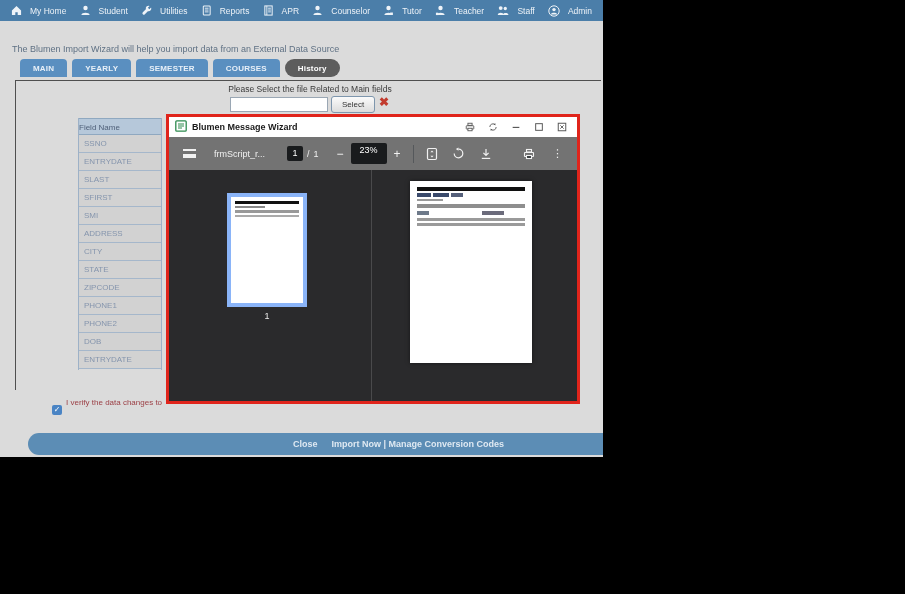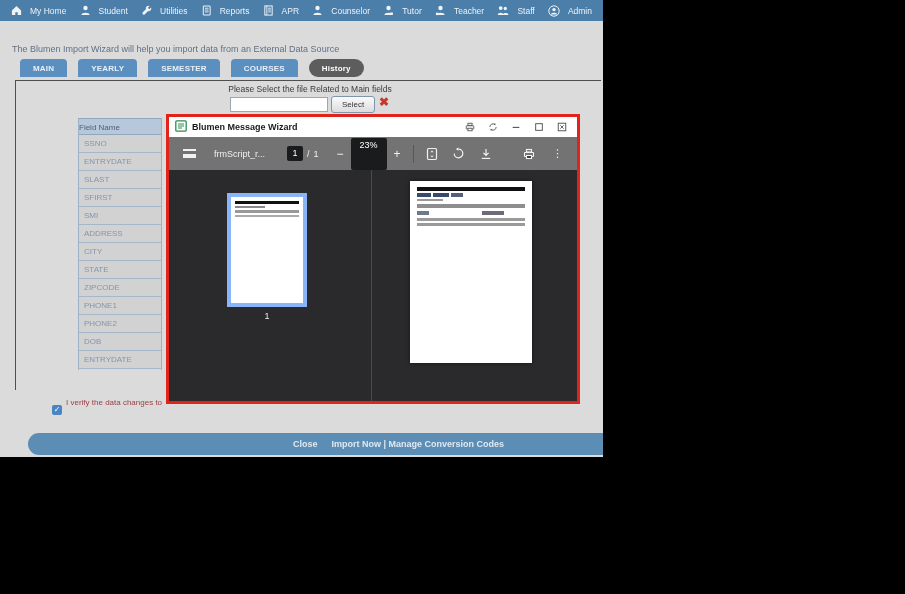--- a/index.html
+++ b/index.html
@@ -13,21 +13,21 @@
          display:flex; align-items:stretch; justify-content:space-between; padding:0 6px; }
   .nav-item { display:flex; align-items:center; gap:8px; padding:0 5px; color:#eef3f8;
               font-size:8.5px; white-space:nowrap; cursor:default; }
   .nav-item svg { display:block; }
 
   
   .h1 { position:absolute; left:12px; top:26px; font-size:13px; font-weight:bold; color:#3c3c3c; }
   .sub { position:absolute; left:12px; top:44px; font-size:9px; color:#5f7184; }
 
   
-  .tabs { position:absolute; left:20px; top:59px; display:flex; gap:11px; }
+  .tabs { position:absolute; left:20px; top:59px; display:flex; gap:5px; }
   .tab { padding:5px 13px 4px; font-size:8px; font-weight:bold; letter-spacing:.2px;
          color:#e8f0f8; background:#5a8fc0; border-radius:4px 4px 0 0; cursor:default; }
   .tab.active { background:#5d5d5d; color:#fff;border-radius:9px; }
 
   
   .panel { position:absolute; left:15px; top:80px; width:586px; height:310px;
            border-top:1px solid #4f4f4f; border-left:1px solid #4f4f4f; }
 
   .prompt { position:absolute; left:160px; top:84px; width:300px; text-align:center;
             font-size:8.5px; color:#3a3a3a; }
@@ -75,21 +75,21 @@
               padding:0 14px; color:#f1f1f1; font-size:9px; }
   .burger { width:13px; height:9px; border-top:2px solid #f1f1f1; border-bottom:2px solid #f1f1f1;
             position:relative; }
   .burger:before { content:""; position:absolute; left:0; top:2.5px; width:13px; height:2px; background:#f1f1f1; }
   .fname { margin-left:18px; white-space:nowrap; }
   .pagegrp { margin-left:22px; display:flex; align-items:center; gap:4px; }
   .darkbox { background:#191b1d; border-radius:2px; text-align:center; color:#fff; }
   .pagebox { width:16px; height:15px; line-height:15px; }
   .zoomgrp { margin-left:18px; display:flex; align-items:center; gap:7px; }
   .zbtn { font-size:12px; color:#f1f1f1; line-height:12px; cursor:default; }
-  .zoombox { width:36px; height:32px; line-height:15px; }
+  .zoombox { width:36px; height:21px; line-height:15px; }
   .tdivider { width:1px; height:18px; background:#55585b; margin:0 12px; }
   .ticon { display:flex; align-items:center; cursor:default; }
   .ticon + .ticon { margin-left:14px; }
   .rightgrp { margin-left:auto; display:flex; align-items:center; gap:17px; }
   .kebab { font-size:11px; color:#f1f1f1; cursor:default; }
 
   .pcontent { position:relative; height:231px; background:#2a2a2c; }
   .pane-div { position:absolute; left:202px; top:0; width:1px; height:231px; background:#4a4a4c; }
 
   .thumb { position:absolute; left:58px; top:23px; width:80px; height:114px;

